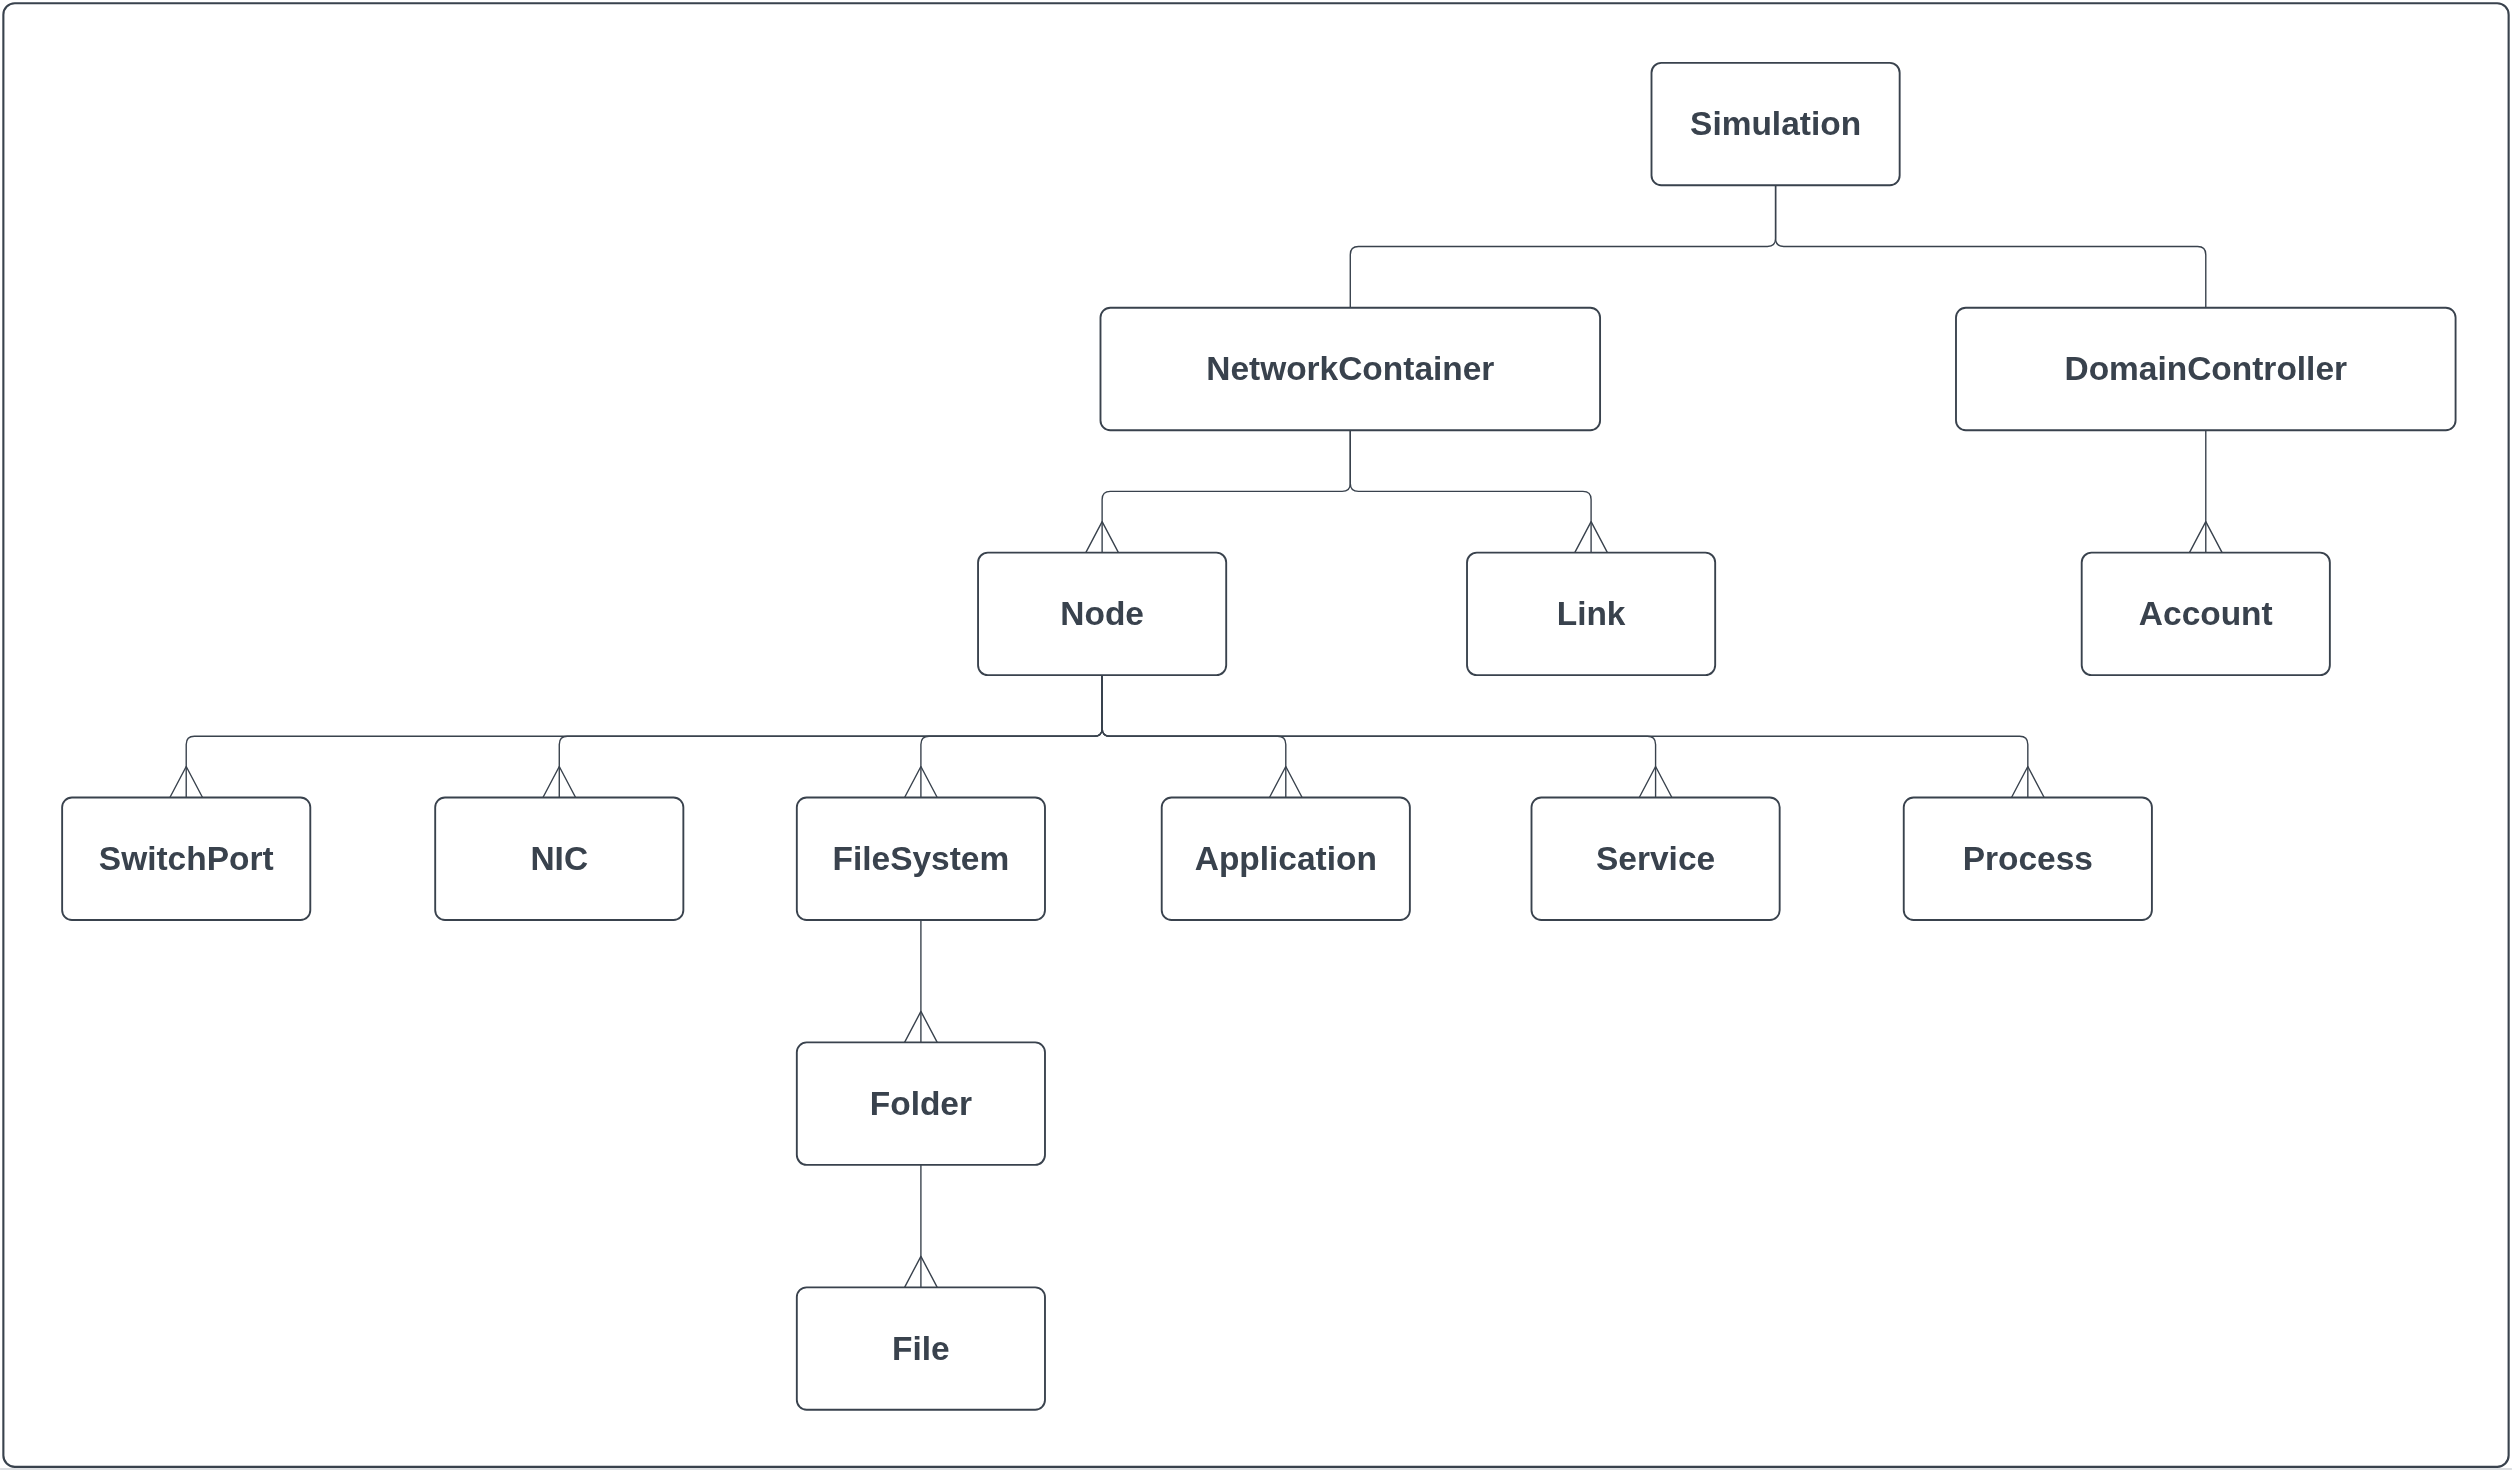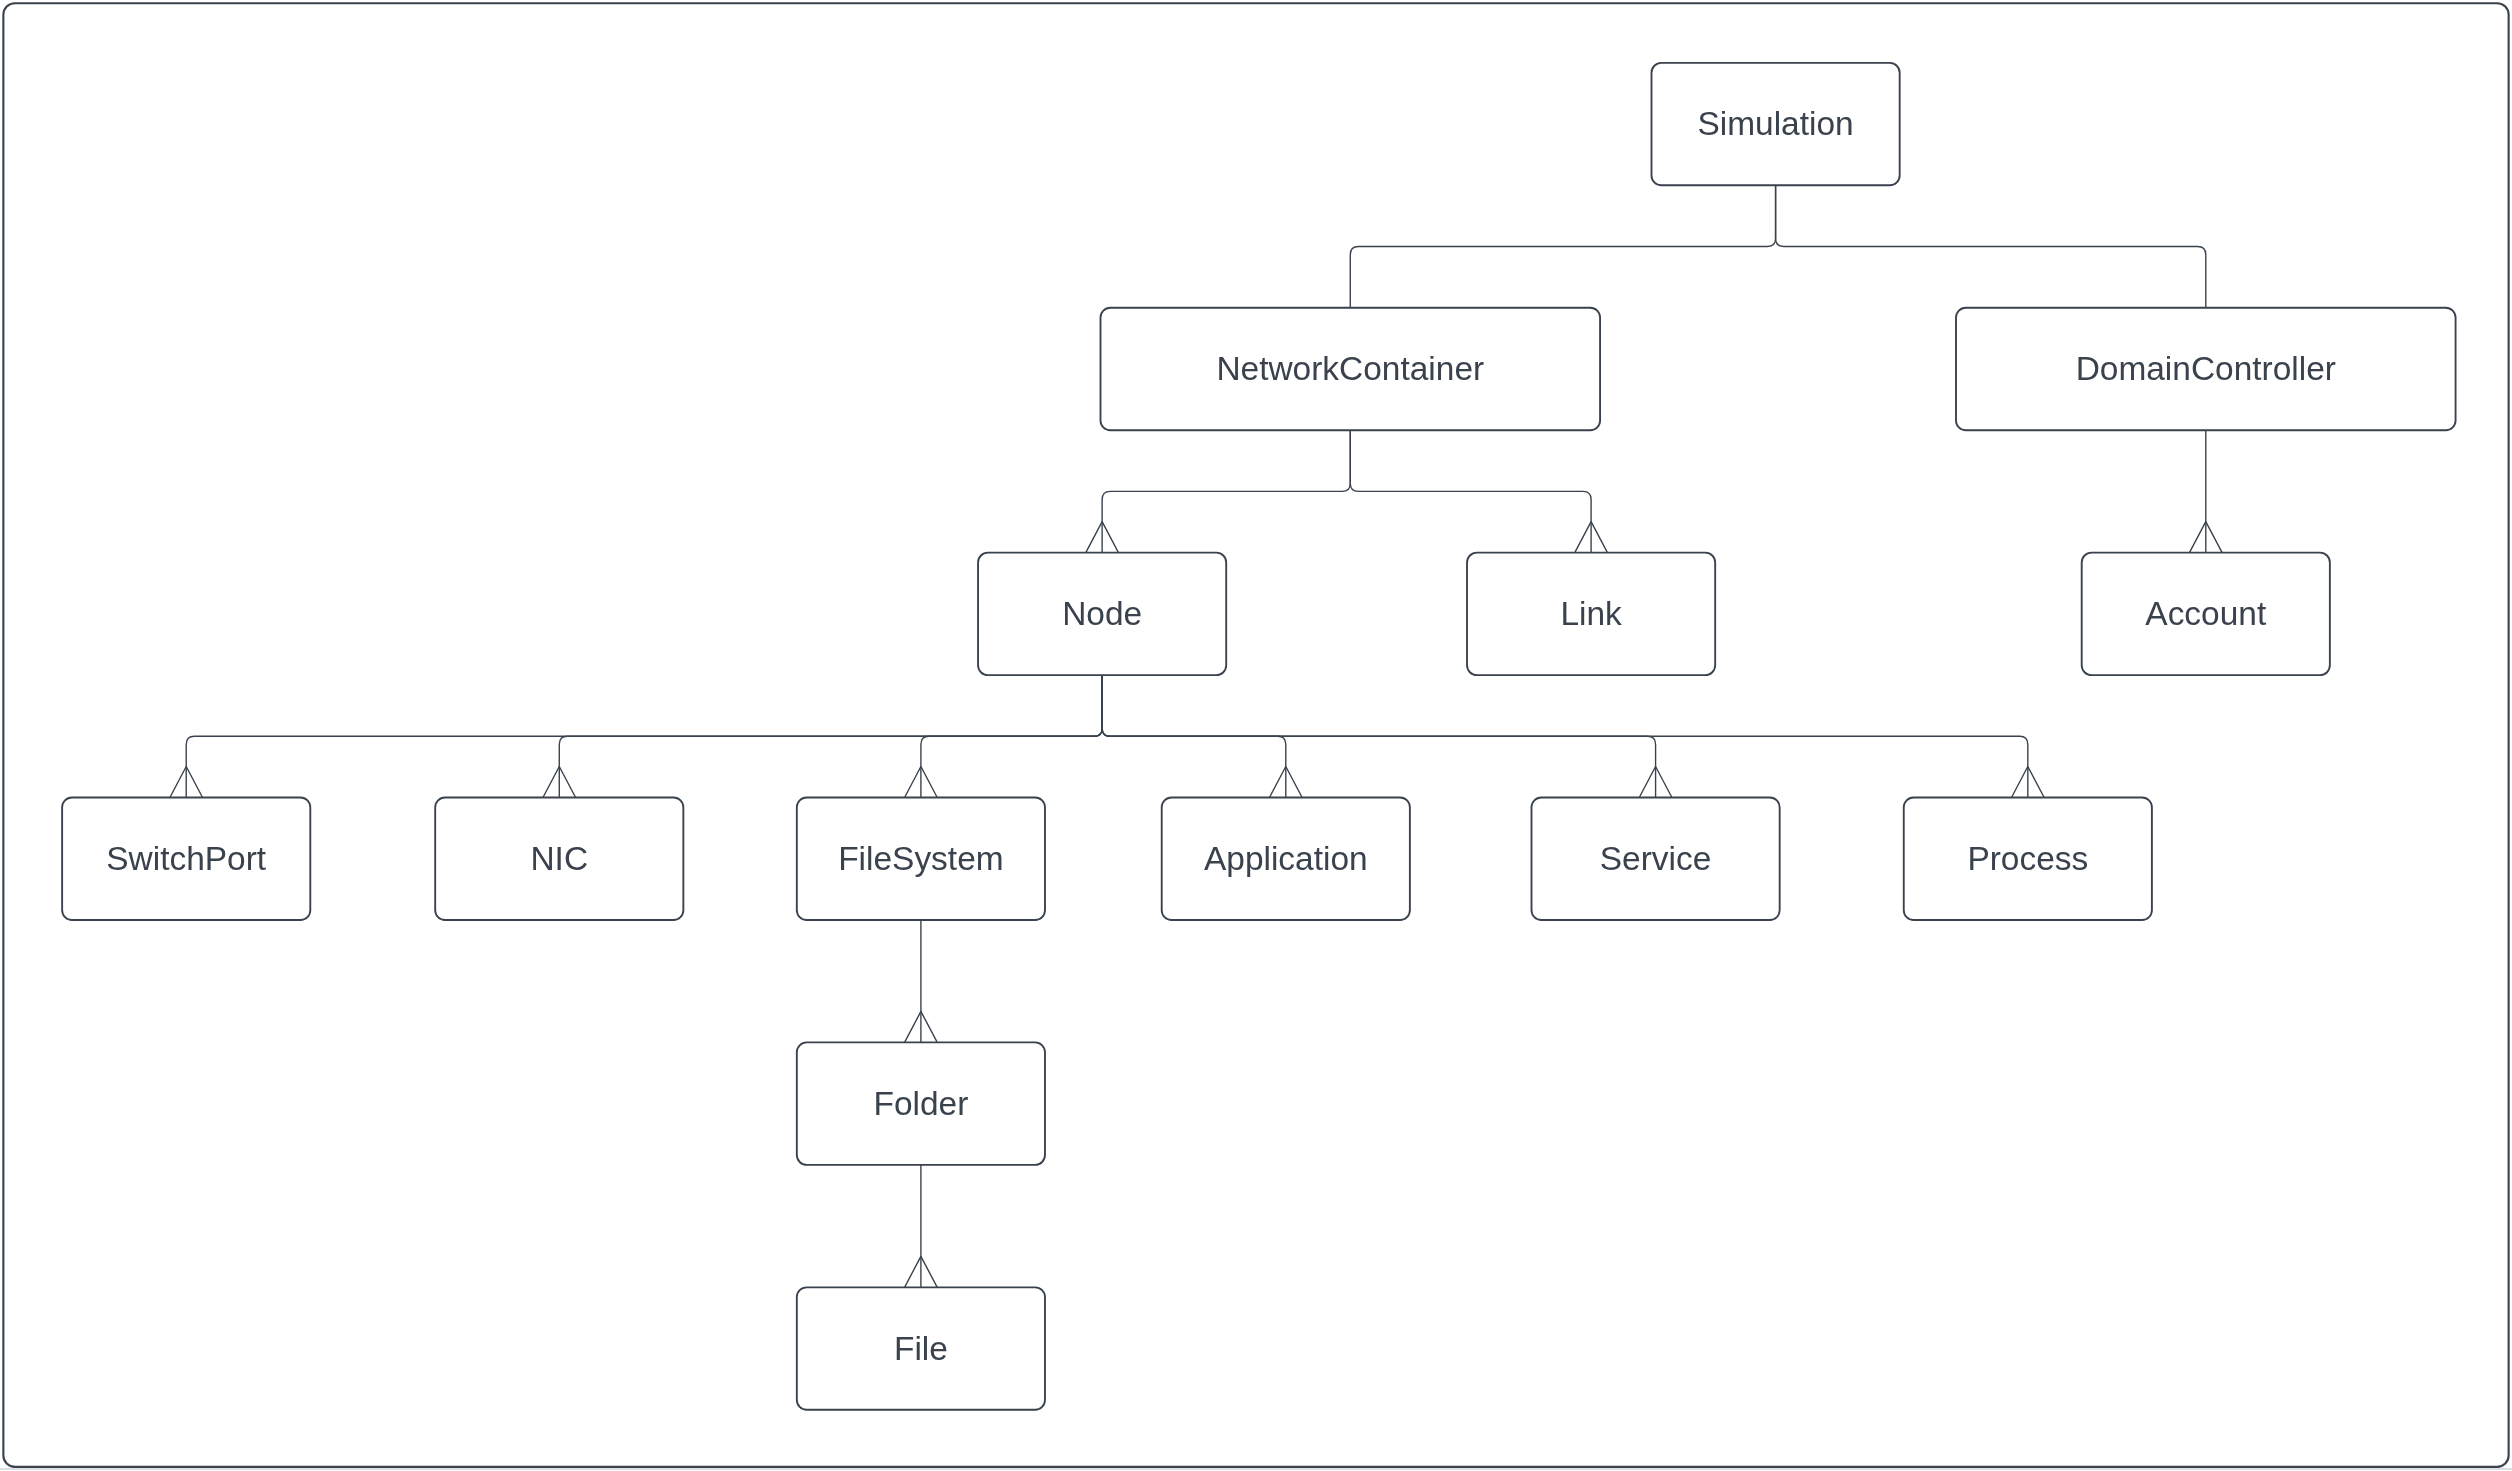--- a/index.html
+++ b/index.html
@@ -10,20 +10,21 @@
   body {
     width: 2512px;
     height: 1471px;
     position: relative;
     overflow: hidden;
     font-family: "Liberation Sans", sans-serif;
   }
   #diagram-wrap {
     position: absolute;
     inset: 0;
+    font-weight: bold;
   }
   svg {
     display: block;
   }
   text {
     font-family: "Liberation Sans", sans-serif;
   }
 </style>
 </head>
 <body>

